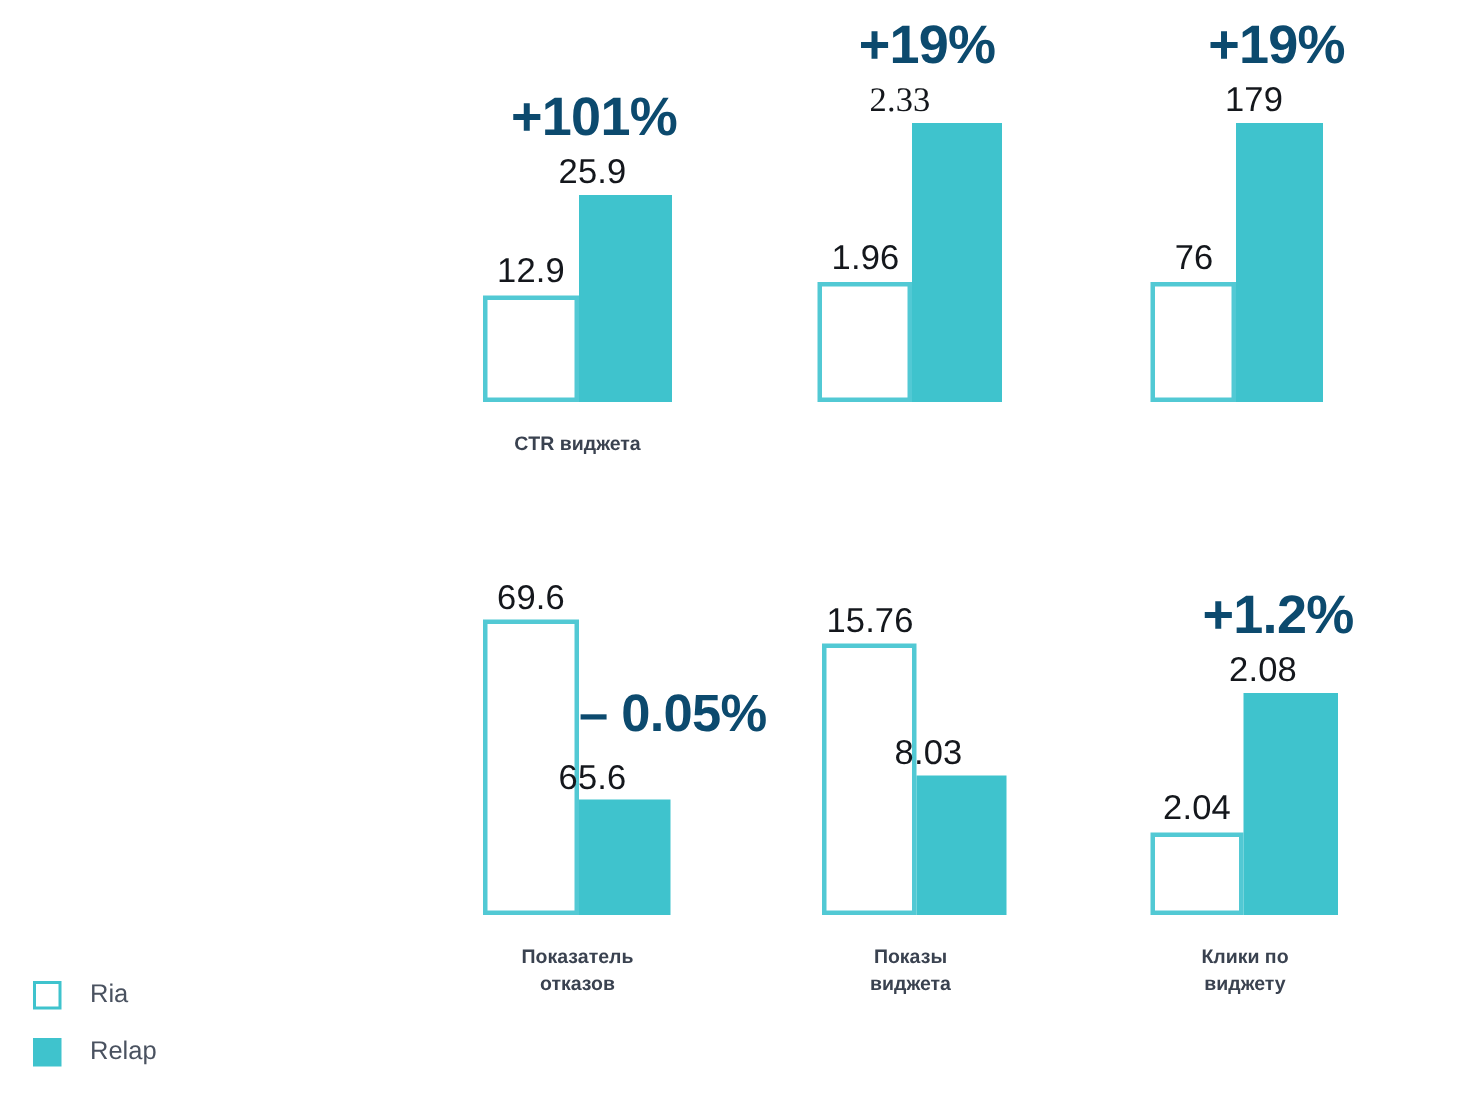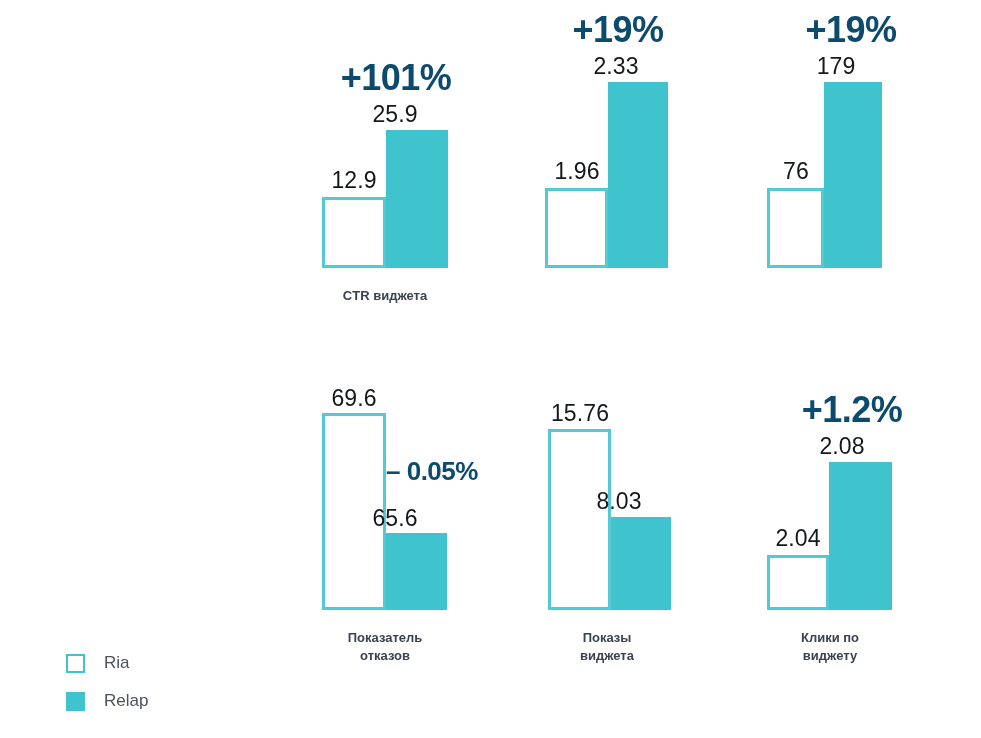--- a/index.html
+++ b/index.html
@@ -73,21 +73,21 @@
     font-size: 36px;
     font-weight: 700;
     color: #0c4a6e;
     letter-spacing: -0.5px;
     white-space: nowrap;
     text-align: center;
     line-height: 1;
   }
   .delta-label.inline {
     font-weight: 700;
-    font-size: 26px;
+    font-size: 35px;
   }
 
   
   .category-label {
     position: absolute;
     font-family: "Liberation Sans", sans-serif;
     font-size: 13px;
     font-weight: 600;
     color: #3a4250;
     text-align: center;
@@ -98,21 +98,20 @@
   
   #legend {
     position: absolute;
     left: 22px;
     top: 644px;
   }
   .legend-row {
     display: flex;
     align-items: center;
     height: 38px;
-    margin-left: 44px;
   }
   .legend-swatch {
     width: 19px;
     height: 19px;
     box-sizing: border-box;
     flex: 0 0 auto;
   }
   .legend-swatch.ria {
     background: #ffffff;
     border: 2px solid #3fc3cd;
@@ -146,21 +145,21 @@
   <div class="delta-label" style="left:306px; top:60px; width:180px;">+101%</div>
   <div class="category-label" style="left:295px; top:287px; width:180px;">CTR виджета</div>
 
   <div class="bar-group" style="left:545px; top:82px; width:123px; height:186px;">
     <div class="plot-area">
       <div class="bar ria" style="left:0px;  width:63px; height:80px;"></div>
       <div class="bar relap" style="left:63px; width:60px; height:186px;"></div>
     </div>
   </div>
   <div class="value-label" style="left:525px; top:160px; width:104px;">1.96</div>
-  <div class="value-label" style="left:556px; top:55px; width:120px;">2.33</div>
+  <div class="value-label" style="left:540px; top:55px; width:120px;font-family:Liberation Serif, serif;">2.33</div>
   <div class="delta-label" style="left:528px; top:12px; width:180px;">+19%</div>
 
   <div class="bar-group" style="left:767px; top:82px; width:115px; height:186px;">
     <div class="plot-area">
       <div class="bar ria" style="left:0px;  width:57px; height:80px;"></div>
       <div class="bar relap" style="left:57px; width:58px; height:186px;"></div>
     </div>
   </div>
   <div class="value-label" style="left:744px; top:160px; width:104px;">76</div>
   <div class="value-label" style="left:776px; top:55px; width:120px;">179</div>

